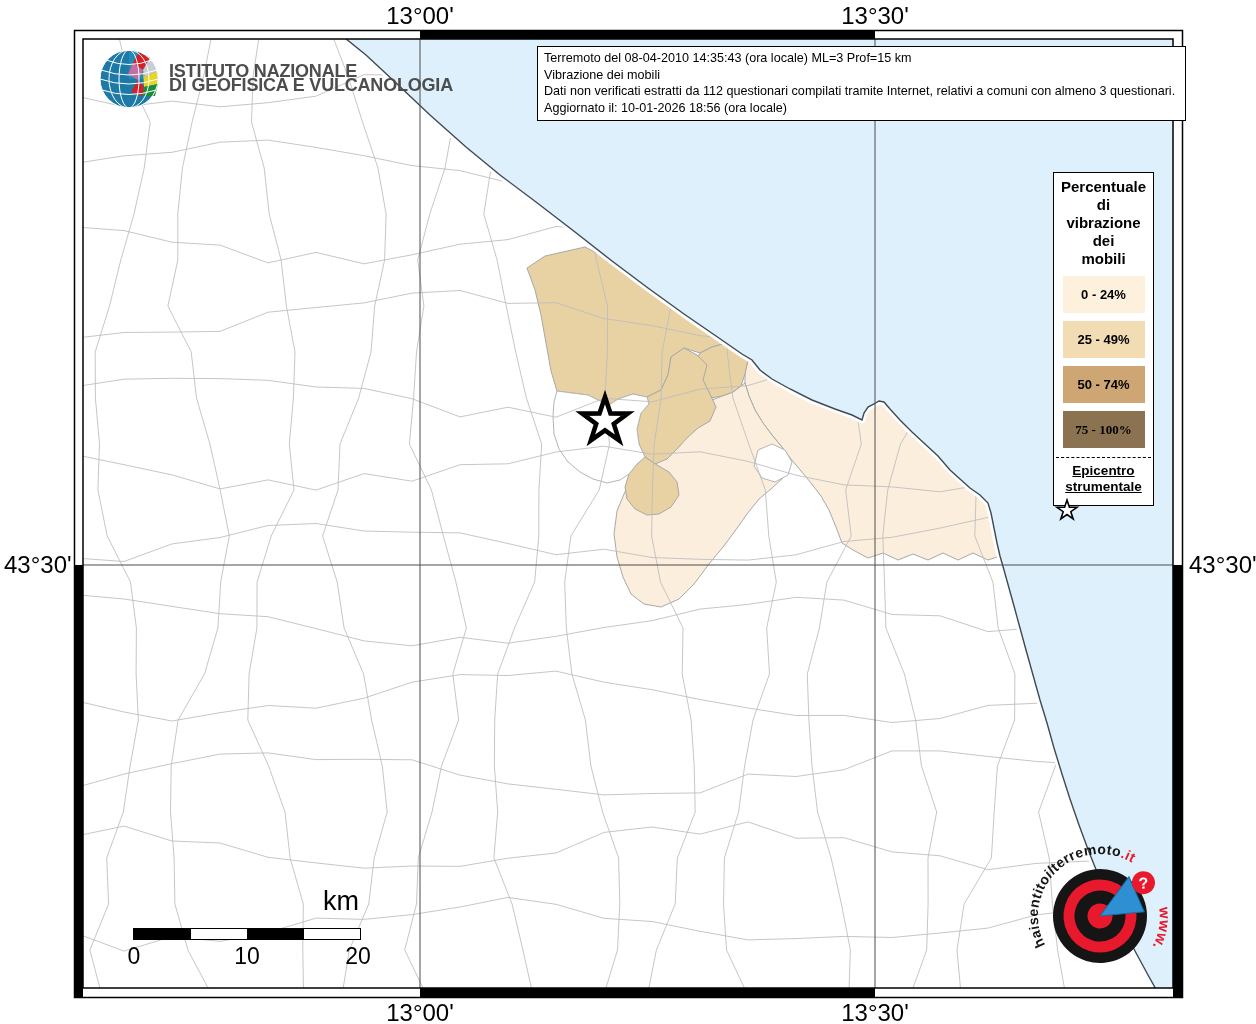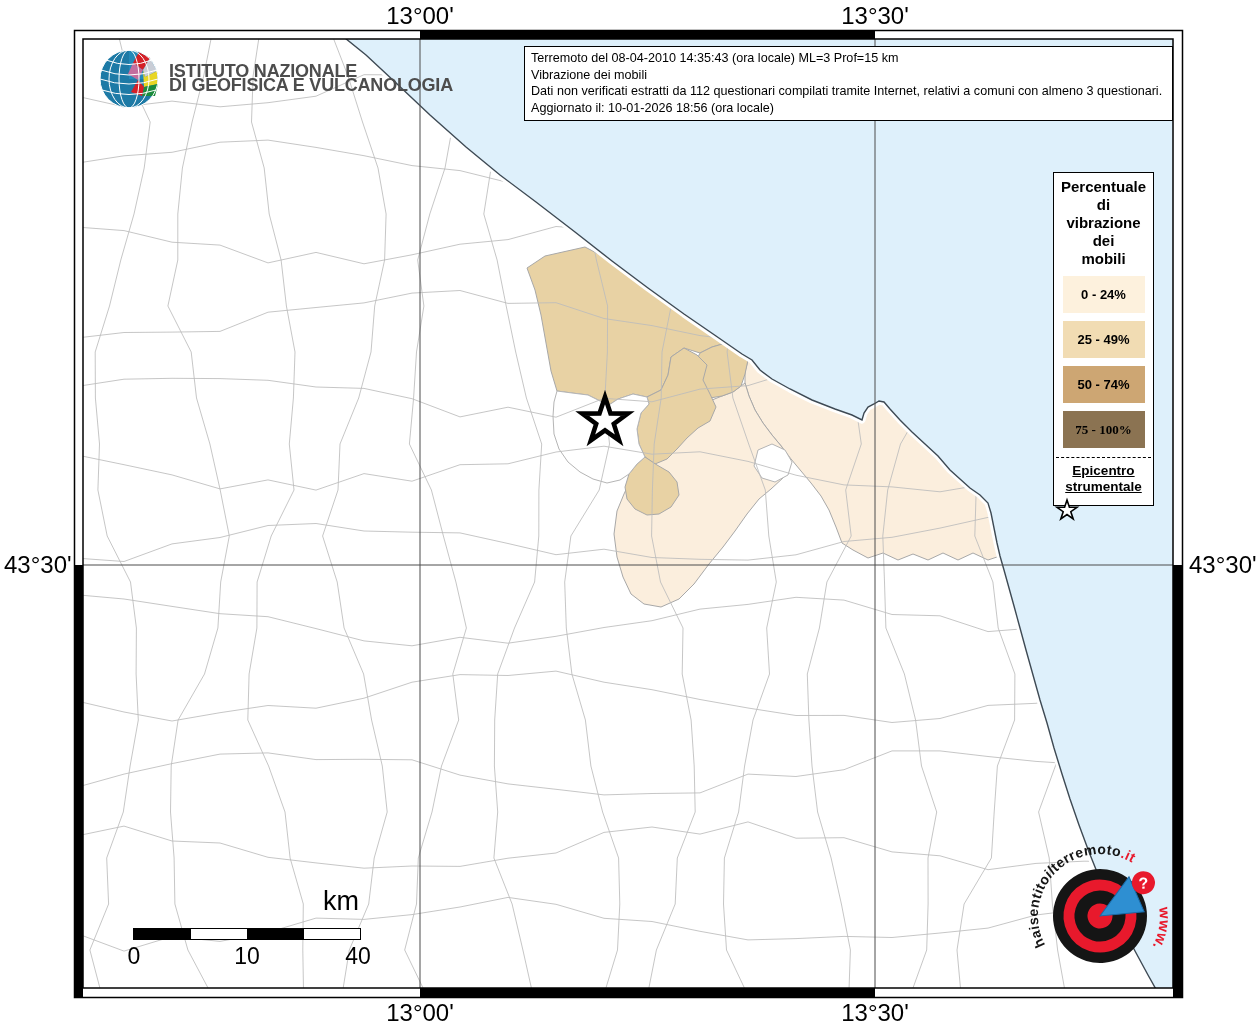--- a/index.html
+++ b/index.html
@@ -2,21 +2,21 @@
 <html><head>
 <meta charset="utf-8">
 <style>
   html,body{margin:0;padding:0;background:#fff;}
   .canvas{position:relative;width:1256px;height:1024px;background:#fff;overflow:hidden;
           font-family:"Liberation Sans","DejaVu Sans",sans-serif;color:#000;}
   svg{display:block;}
   #map-svg{position:absolute;left:0;top:0;}
   .coord{position:absolute;font-size:24px;color:#000;white-space:nowrap;}
   .coord.centered{transform:translateX(-50%);text-align:right;}
-  .info-box{position:absolute;left:524px;top:46px;width:649px;background:#fff;
+  .info-box{position:absolute;left:537px;top:46px;width:649px;background:#fff;
             border:1.4px solid #000;padding:3px 6px 4px 6px;font-size:12.6px;line-height:16.6px;
             box-sizing:border-box;}
   .info-box div{white-space:nowrap;overflow:hidden;}
   .legend{position:absolute;left:1053px;top:172px;width:101px;height:334px;background:#fff;
           border:1.4px solid #000;box-sizing:border-box;text-align:center;font-weight:bold;}
   .legend-title{font-size:15px;line-height:18px;white-space:pre-line;margin-top:5px;}
   .swatch{width:82px;height:37px;margin:8px auto 0 auto;display:flex;align-items:center;
           justify-content:center;font-size:13px;font-weight:bold;}
   .legend-sep{border-top:1.6px dashed #000;margin:9px 2px 0 2px;}
   .legend-epi{font-size:13.5px;line-height:16px;white-space:pre-line;margin-top:5px;text-decoration:underline;}
@@ -186,21 +186,21 @@
 
   <div class="km-label">km</div>
   <div class="scalebar">
     <div class="seg b"></div>
     <div class="seg w"></div>
     <div class="seg b"></div>
     <div class="seg w"></div>
   </div>
   <div class="sb-num" style="left:134px;">0</div>
   <div class="sb-num" style="left:247px;">10</div>
-  <div class="sb-num" style="left:358px;">40</div>
+  <div class="sb-num" style="left:358px;">20</div>
 
   <div class="site-logo">
     <svg width="150" height="150" viewBox="0 0 150 150">
       <defs>
         <path id="ctext" d="M13,75 A62,62 0 1 1 137,75" fill="none"></path>
         <path id="wtext" d="M131,95 A62,62 0 0 1 72,137" fill="none"></path>
       </defs>
       <g transform="rotate(-28 75 75)">
 
         <circle cx="75" cy="75" r="47" fill="#151515"></circle>

